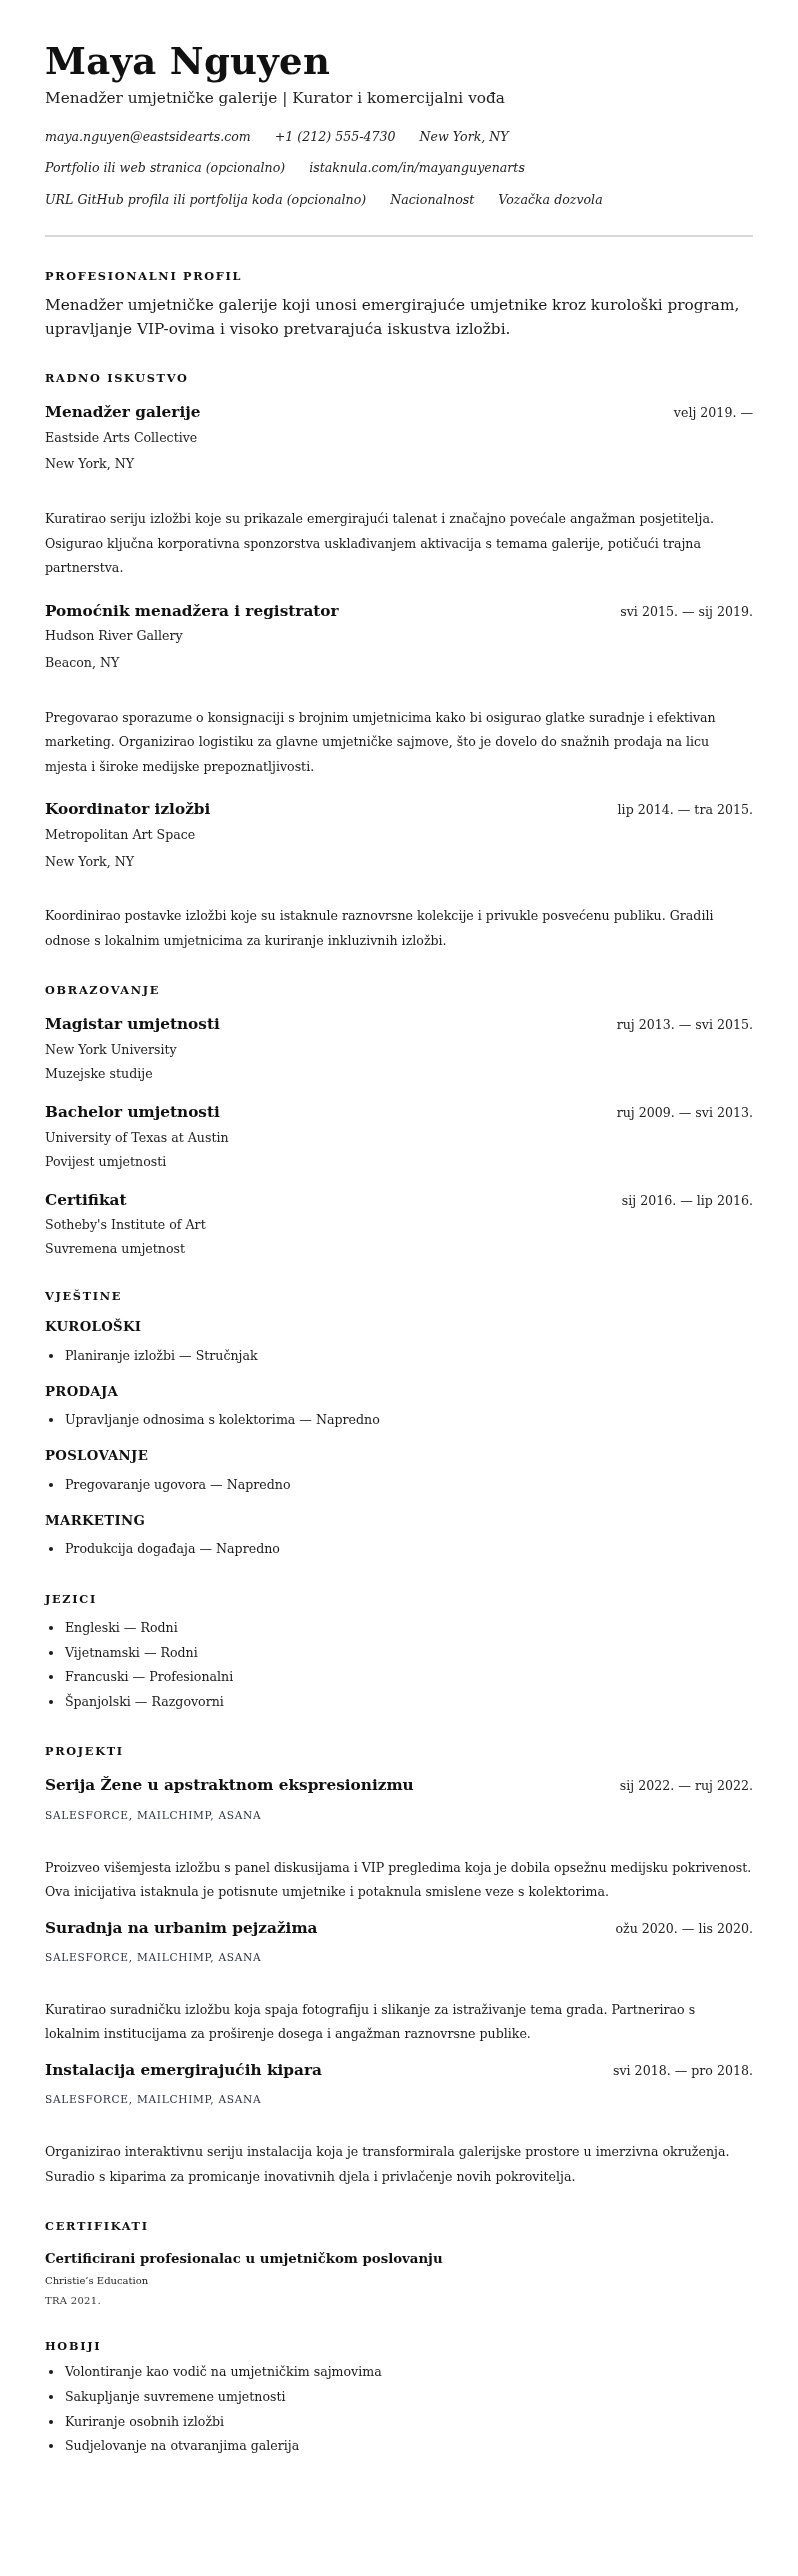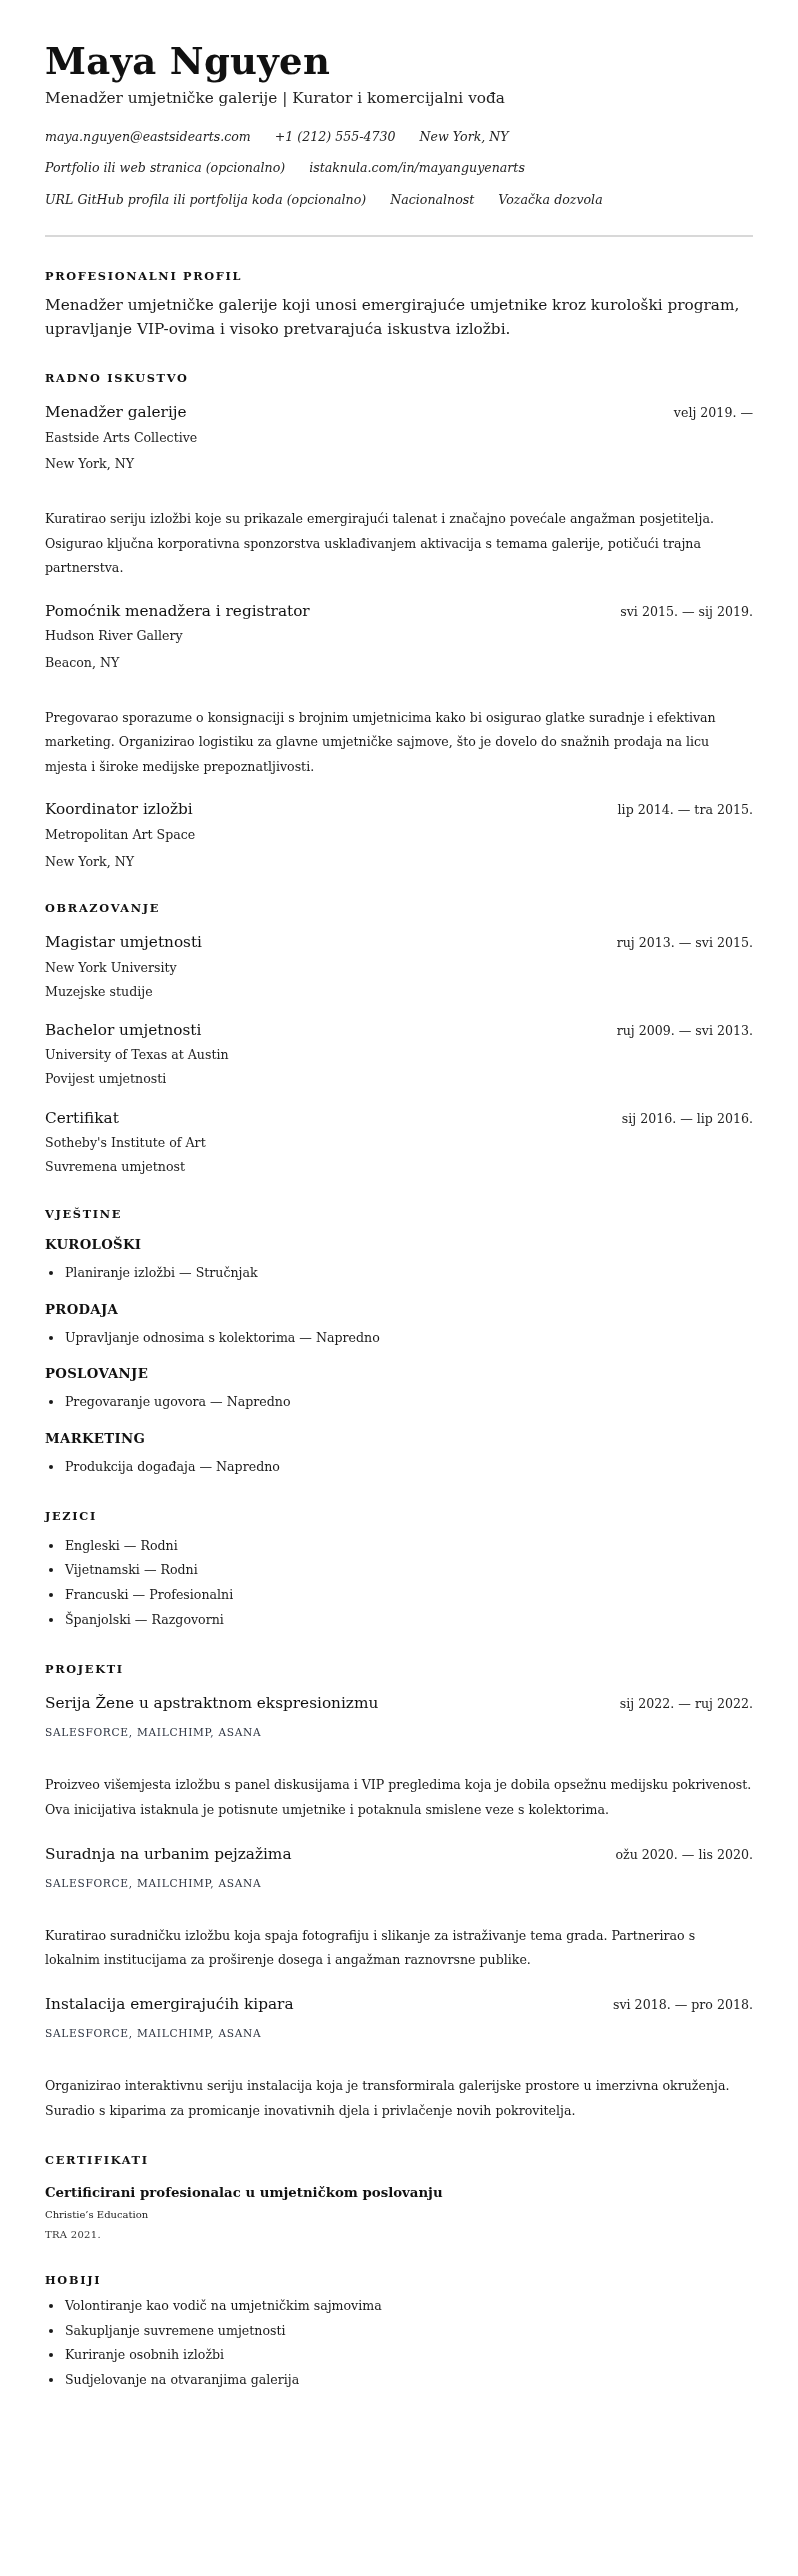--- a/index.html
+++ b/index.html
@@ -14,35 +14,35 @@
   .contact-row { font-size: 12.6px; line-height: 18.6px; color: #222; margin-top: 13.3px; }
   .contact-row.first { margin-top: 18.6px; }
   .contact-row span { margin-right: 20px; font-style: italic; }
   .divider { border: 0; border-top: 2px solid #d8d8d8; margin: 25px 0 31px 0; height: 0; }
   .section-title { font-size: 11.3px; font-weight: bold; letter-spacing: 1.7px; text-transform: uppercase; line-height: 16px; margin: 0; color: #111; }
   .summary { font-size: 15.3px; line-height: 24px; margin-top: 9.3px; color: #1a1a1a; }
   .section { margin-top: 29px; }
   .section.first { margin-top: 0; }
   .entry { margin-top: 16px; }
   .entry-head { display: flex; justify-content: space-between; align-items: baseline; }
-  .entry-title { font-size: 15.3px; font-weight: normal; line-height: 20px; color: #111; }
+  .entry-title { font-size: 15.3px; font-weight: bold; line-height: 20px; color: #111; }
   .entry-date { font-size: 12.6px; line-height: 18.6px; color: #222; }
   .entry-org { font-size: 12.6px; line-height: 18.6px; color: #222; margin-top: 6px; }
   .entry-loc { font-size: 12.6px; line-height: 18.6px; color: #222; margin-top: 8px; }
   .entry-desc { font-size: 12.6px; line-height: 24.6px; color: #1a1a1a; margin-top: 33px; }
   .entry.exp + .entry.exp { margin-top: 20px; }
   .edu .entry-loc { margin-top: 5.3px; }
   .edu + .edu { margin-top: 18.6px; }
   .skill-group { margin-top: 14.6px; }
   .skill-cat { font-size: 13.3px; font-weight: bold; line-height: 18.6px; letter-spacing: 0.3px; color: #111; }
   ul.bullets { margin: 6.7px 0 0 0; padding-left: 18.6px; list-style: disc; }
   ul.bullets li { font-size: 12.6px; line-height: 24.6px; color: #1a1a1a; padding-left: 1.3px; }
   .proj-tech { font-size: 10.6px; letter-spacing: 0.7px; color: #2c3340; line-height: 16px; margin-top: 10.6px; }
   .proj .entry-desc { margin-top: 33px; }
-  .proj + .proj { margin-top: 21px; }
+  .proj + .proj { margin-top: 13px; }
   .cert-title { font-size: 13.3px; font-weight: bold; line-height: 18.6px; margin-top: 16px; color: #111; }
   .cert-org { font-size: 10px; line-height: 18.6px; margin-top: 3px; color: #222; }
   .cert-date { font-size: 10px; line-height: 16px; margin-top: 2.7px; color: #333; letter-spacing: 0.3px; }
 </style>
 </head>
 <body>
 
 <div class="page">
 
   <header>
@@ -94,20 +94,21 @@
       <div class="entry-desc">Pregovarao sporazume o konsignaciji s brojnim umjetnicima kako bi osigurao glatke suradnje i efektivan marketing. Organizirao logistiku za glavne umjetničke sajmove, što je dovelo do snažnih prodaja na licu mjesta i široke medijske prepoznatljivosti.</div>
     </div>
 
     <div class="entry exp">
       <div class="entry-head">
         <span class="entry-title">Koordinator izložbi</span>
         <span class="entry-date">lip 2014. — tra 2015.</span>
       </div>
       <div class="entry-org">Metropolitan Art Space</div>
       <div class="entry-loc">New York, NY</div>
+      <div class="entry-desc">Koordinirao postavke izložbi koje su istaknule raznovrsne kolekcije i privukle posvećenu publiku. Gradili odnose s lokalnim umjetnicima za kuriranje inkluzivnih izložbi.</div>
     </div>
   </section>
 
   <section class="section">
     <h2 class="section-title">OBRAZOVANJE</h2>
 
     <div class="entry edu">
       <div class="entry-head">
         <span class="entry-title">Magistar umjetnosti</span>
         <span class="entry-date">ruj 2013. — svi 2015.</span>

